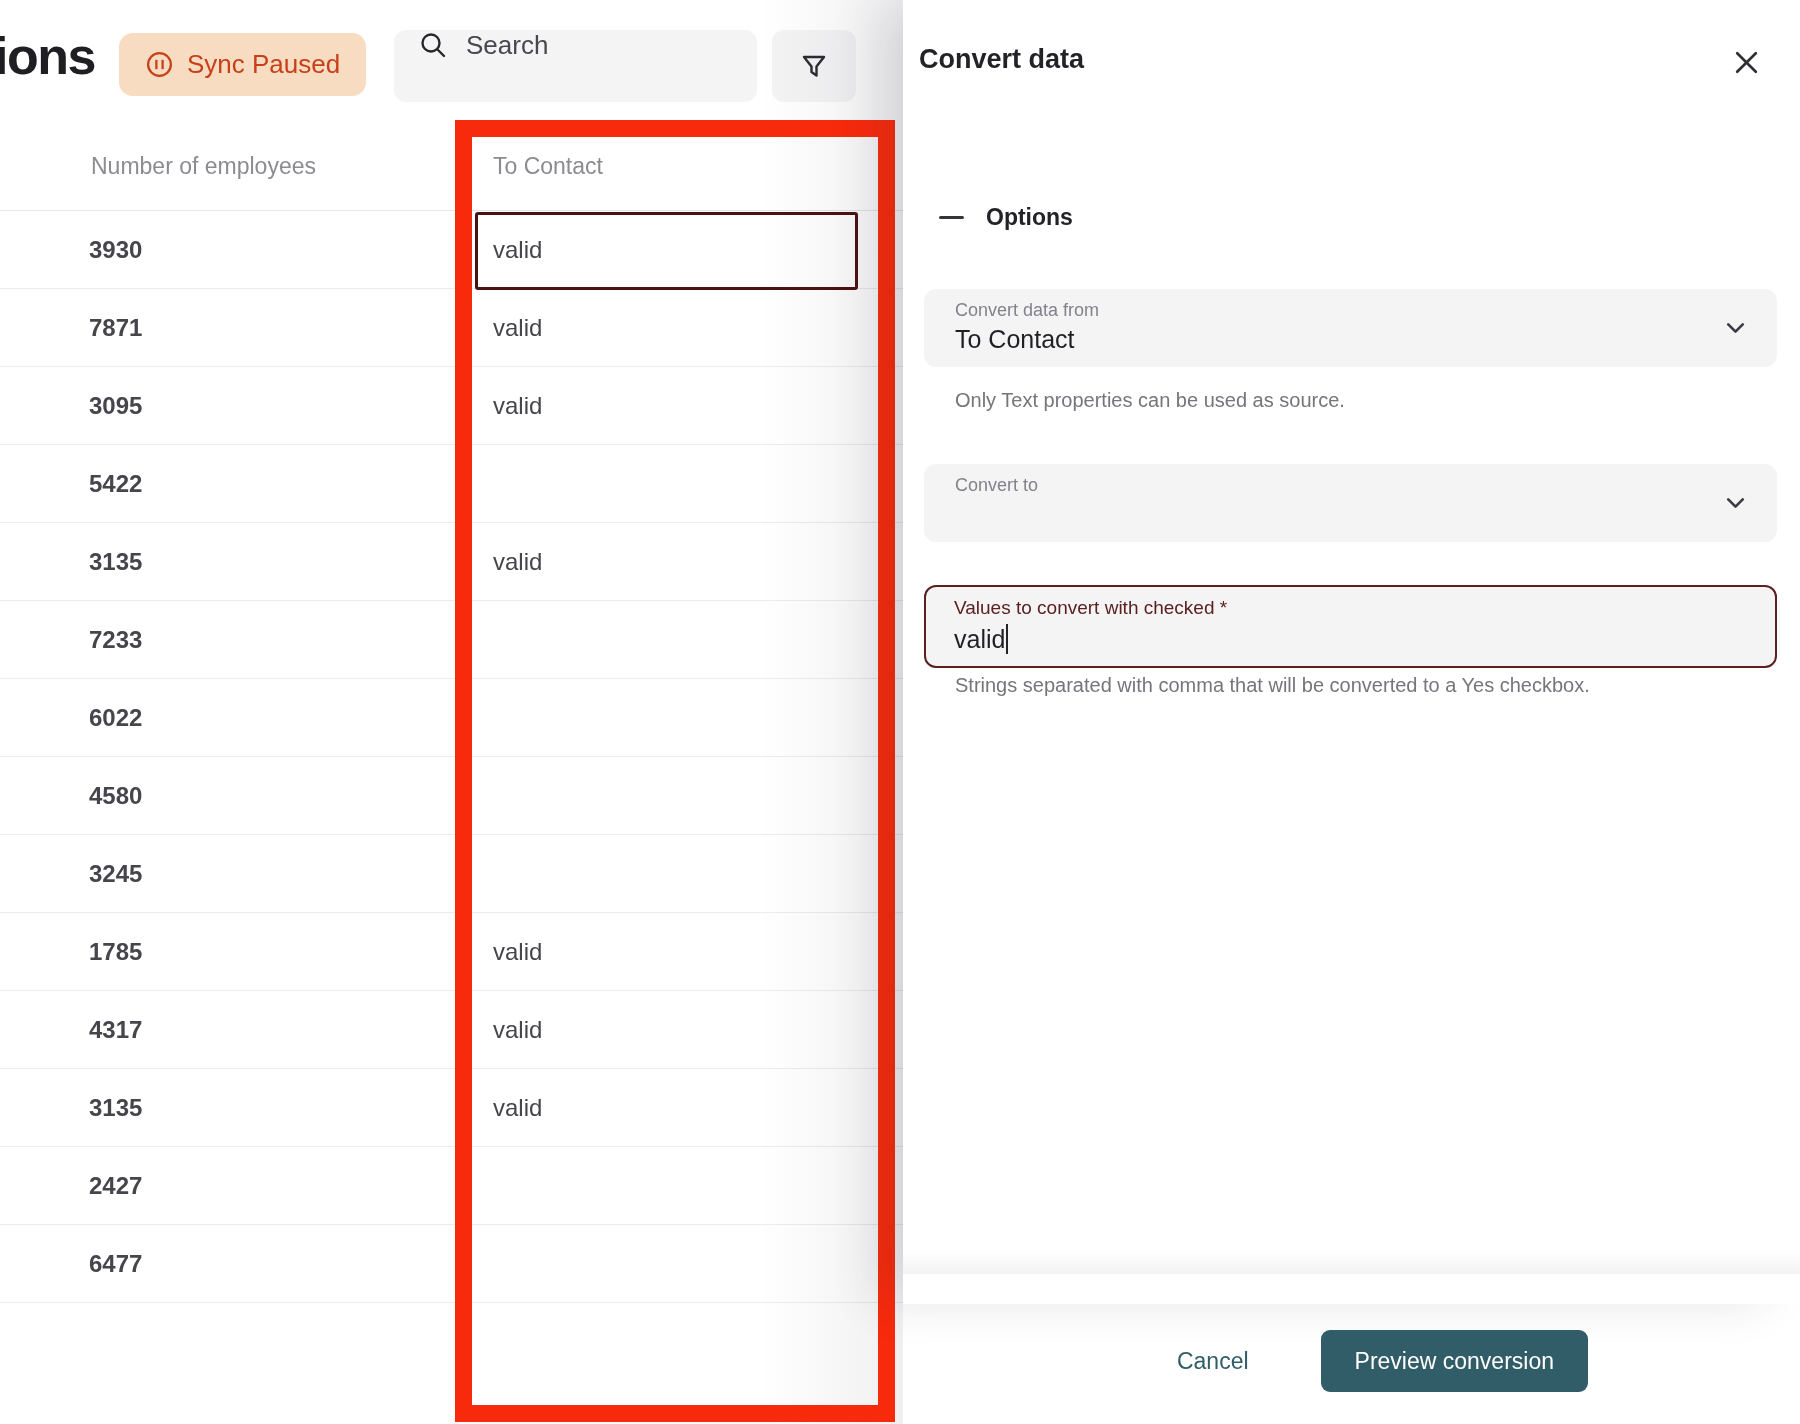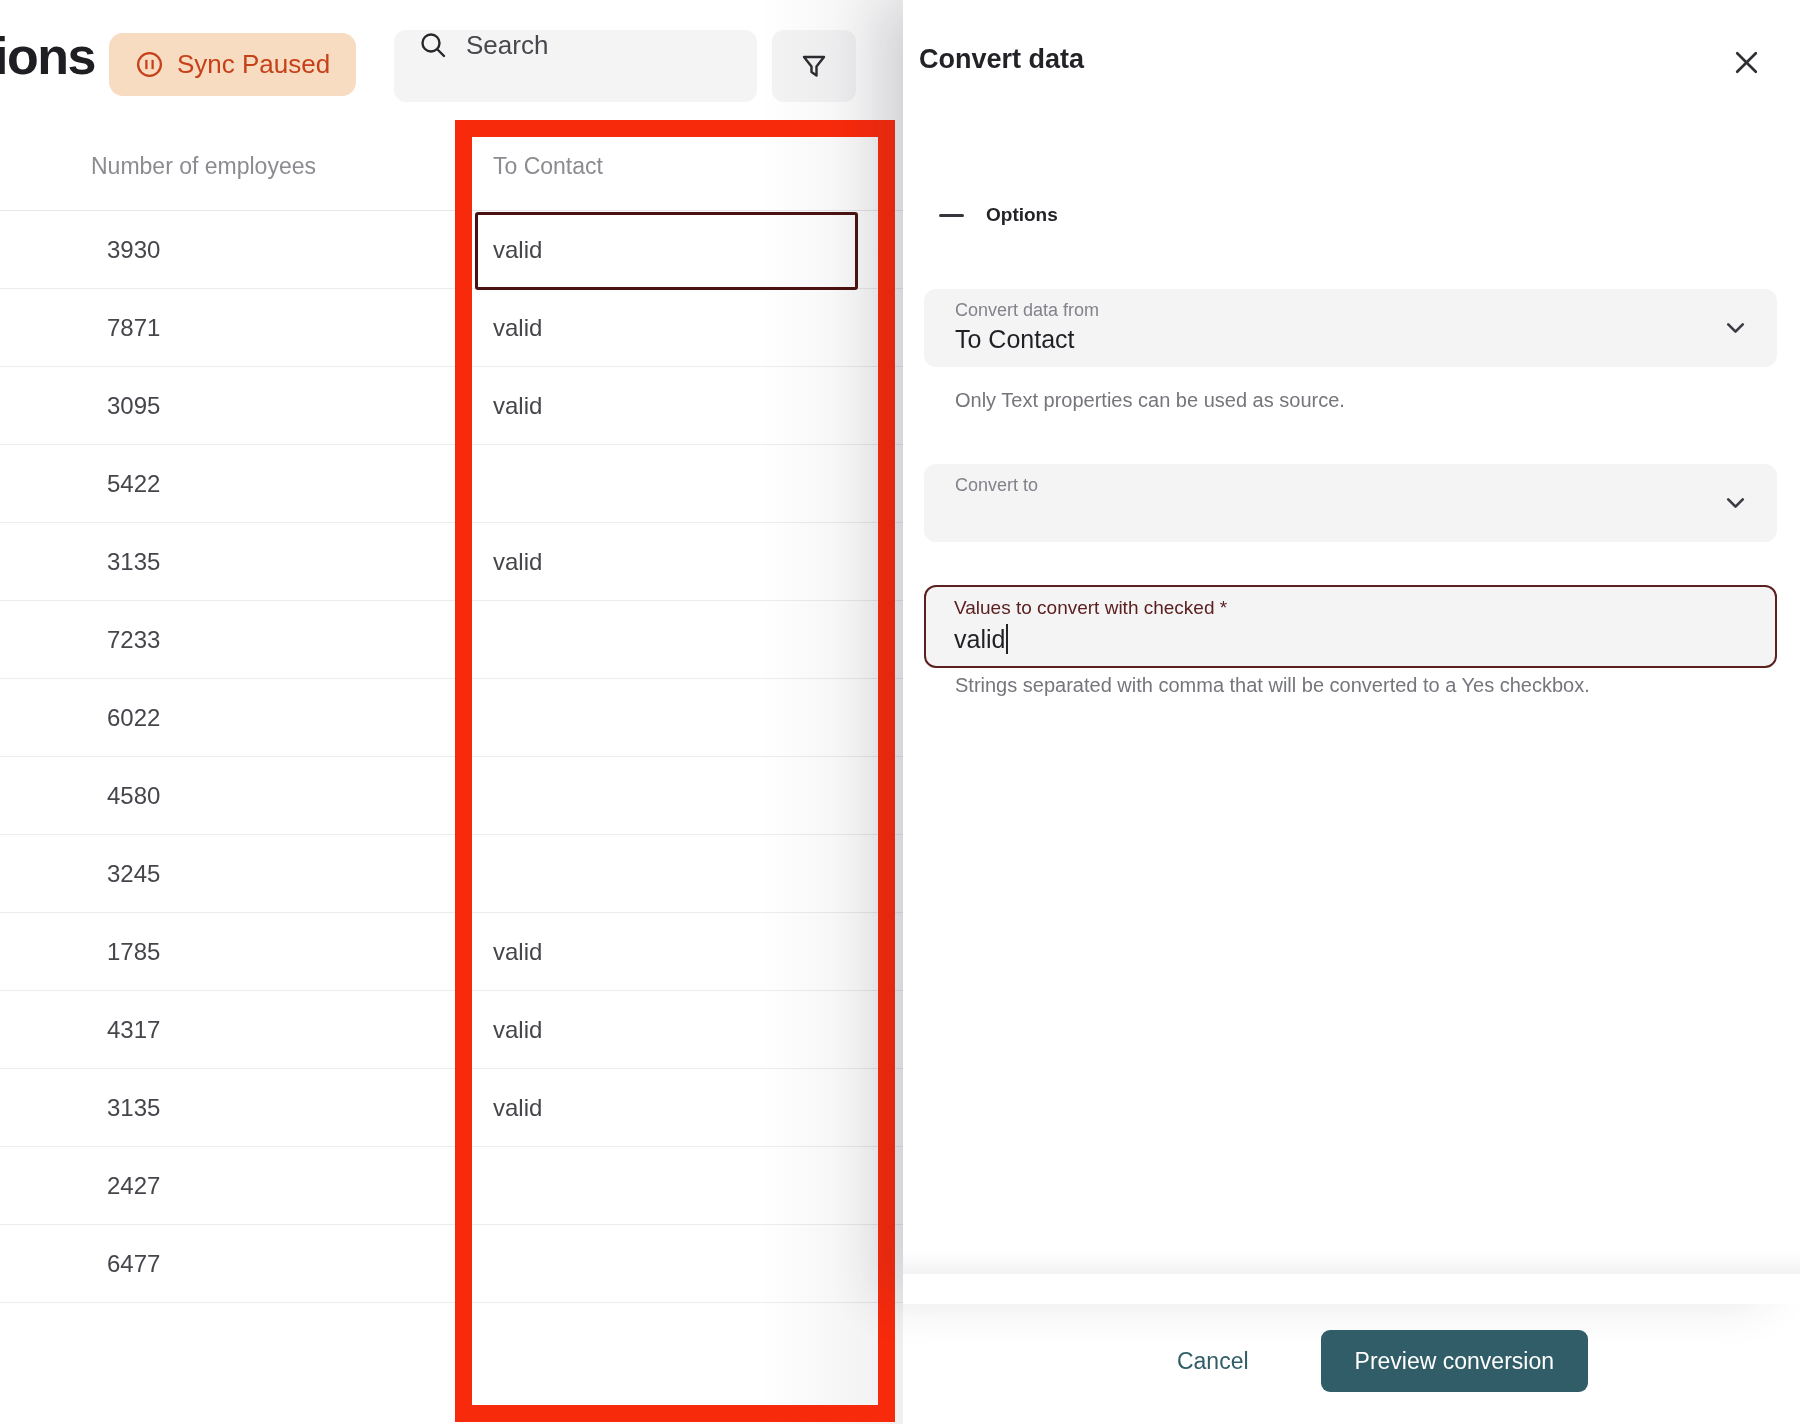--- a/index.html
+++ b/index.html
@@ -19,21 +19,21 @@
   *{box-sizing:border-box;margin:0;padding:0;}
   html,body{width:1800px;height:1424px;}
   body{
     position:relative;overflow:hidden;background:#fff;
     font-family:"Liberation Sans", sans-serif;color:var(--txt-dark);
   }
   
   .left-pane{position:absolute;left:0;top:0;width:903px;height:1424px;background:#fff;}
   .app-title{position:absolute;left:-6px;top:26px;font-size:52px;font-weight:700;letter-spacing:-1.5px;color:#1e1e23;}
   .sync-badge{
-    position:absolute;left:109px;top:33px;height:63px;display:flex;align-items:center;gap:13px;
+    position:absolute;left:119px;top:33px;height:63px;display:flex;align-items:center;gap:13px;
     background:var(--badge-bg);color:var(--badge-text);border-radius:14px;padding:0 26px;
     font-size:26px;font-weight:500;border:none;cursor:default;
   }
   .search-box{
     position:absolute;left:394px;top:30px;width:363px;height:72px;background:var(--field-bg);
     border-radius:12px;display:flex;align-items:flex-start;padding:0 20px 0 24px;gap:18px;
   }
   .search-box input{
     border:none;background:transparent;outline:none;font-size:26px;width:100%;
     font-family:"Liberation Sans", sans-serif;color:#3d3d44;
@@ -43,21 +43,21 @@
     position:absolute;left:772px;top:30px;width:84px;height:72px;background:var(--field-bg);
     border:none;border-radius:12px;display:flex;align-items:center;justify-content:center;cursor:pointer;
   }
   .thead-border{position:absolute;left:0;top:210px;width:903px;height:1px;background:#e6e6e9;}
   .col-header{position:absolute;top:153px;font-size:23px;color:var(--txt-gray);cursor:pointer;}
   .col-header.c1{left:91px;}
   .col-header.c2{left:493px;}
   .tbody{position:absolute;left:0;top:211px;width:903px;}
   .trow{position:relative;height:78px;border-bottom:1px solid var(--line);}
   .trow .cell{position:absolute;top:0;height:77px;line-height:77px;font-size:24px;color:var(--txt-cell);cursor:cell;}
-  .trow .cell.c1{left:107px;width:300px;}
+  .trow .cell.c1{left:89px;width:300px;font-weight:bold;}
   .trow .cell.c2{left:493px;width:360px;}
   .pane-shadow{
     position:absolute;top:0;left:760px;width:143px;height:1424px;z-index:2;pointer-events:none;
     background:linear-gradient(to right, rgba(40,40,55,0) 0%, rgba(40,40,55,0.07) 100%);
   }
   .selected-cell{
     position:absolute;left:475px;top:212px;width:383px;height:78px;z-index:4;
     border:3px solid var(--maroon-cell);border-radius:3px;pointer-events:none;
   }
   .red-box{
@@ -66,21 +66,21 @@
   }
   
   .panel{
     position:absolute;left:903px;top:0;width:897px;height:1304px;background:#fff;z-index:10;
     box-shadow:-30px 0 48px -6px rgba(40,40,55,0.14);
   }
   .panel-title{position:absolute;left:16px;top:44px;font-size:27px;font-weight:700;color:#222227;}
   .close-btn{position:absolute;right:34px;top:42px;width:40px;height:40px;border:none;background:transparent;cursor:pointer;color:#2e2e33;display:flex;align-items:center;justify-content:center;}
   .options-row{position:absolute;left:36px;top:204px;display:flex;align-items:center;gap:22px;cursor:pointer;}
   .minus-icon{width:25px;height:3px;background:#35353b;border-radius:2px;}
-  .options-label{font-size:19px;font-weight:700;color:#222227;}
+  .options-label{font-size:23px;font-weight:700;color:#222227;}
   .field{
     position:absolute;left:21px;width:853px;height:78px;background:var(--field-bg);
     border-radius:12px;padding:11px 70px 0 31px;cursor:pointer;
   }
   .field.f1{top:289px;}
   .field.f2{top:464px;}
   .field .flabel{font-size:18px;color:#82828a;display:block;margin-bottom:4px;}
   .field .fvalue{font-size:25px;color:var(--txt-dark);display:block;white-space:nowrap;}
   .field .chev{position:absolute;right:28px;top:50%;transform:translateY(-50%);color:#3c3c42;}
   .hint{position:absolute;left:52px;font-size:20px;color:var(--txt-hint);}

